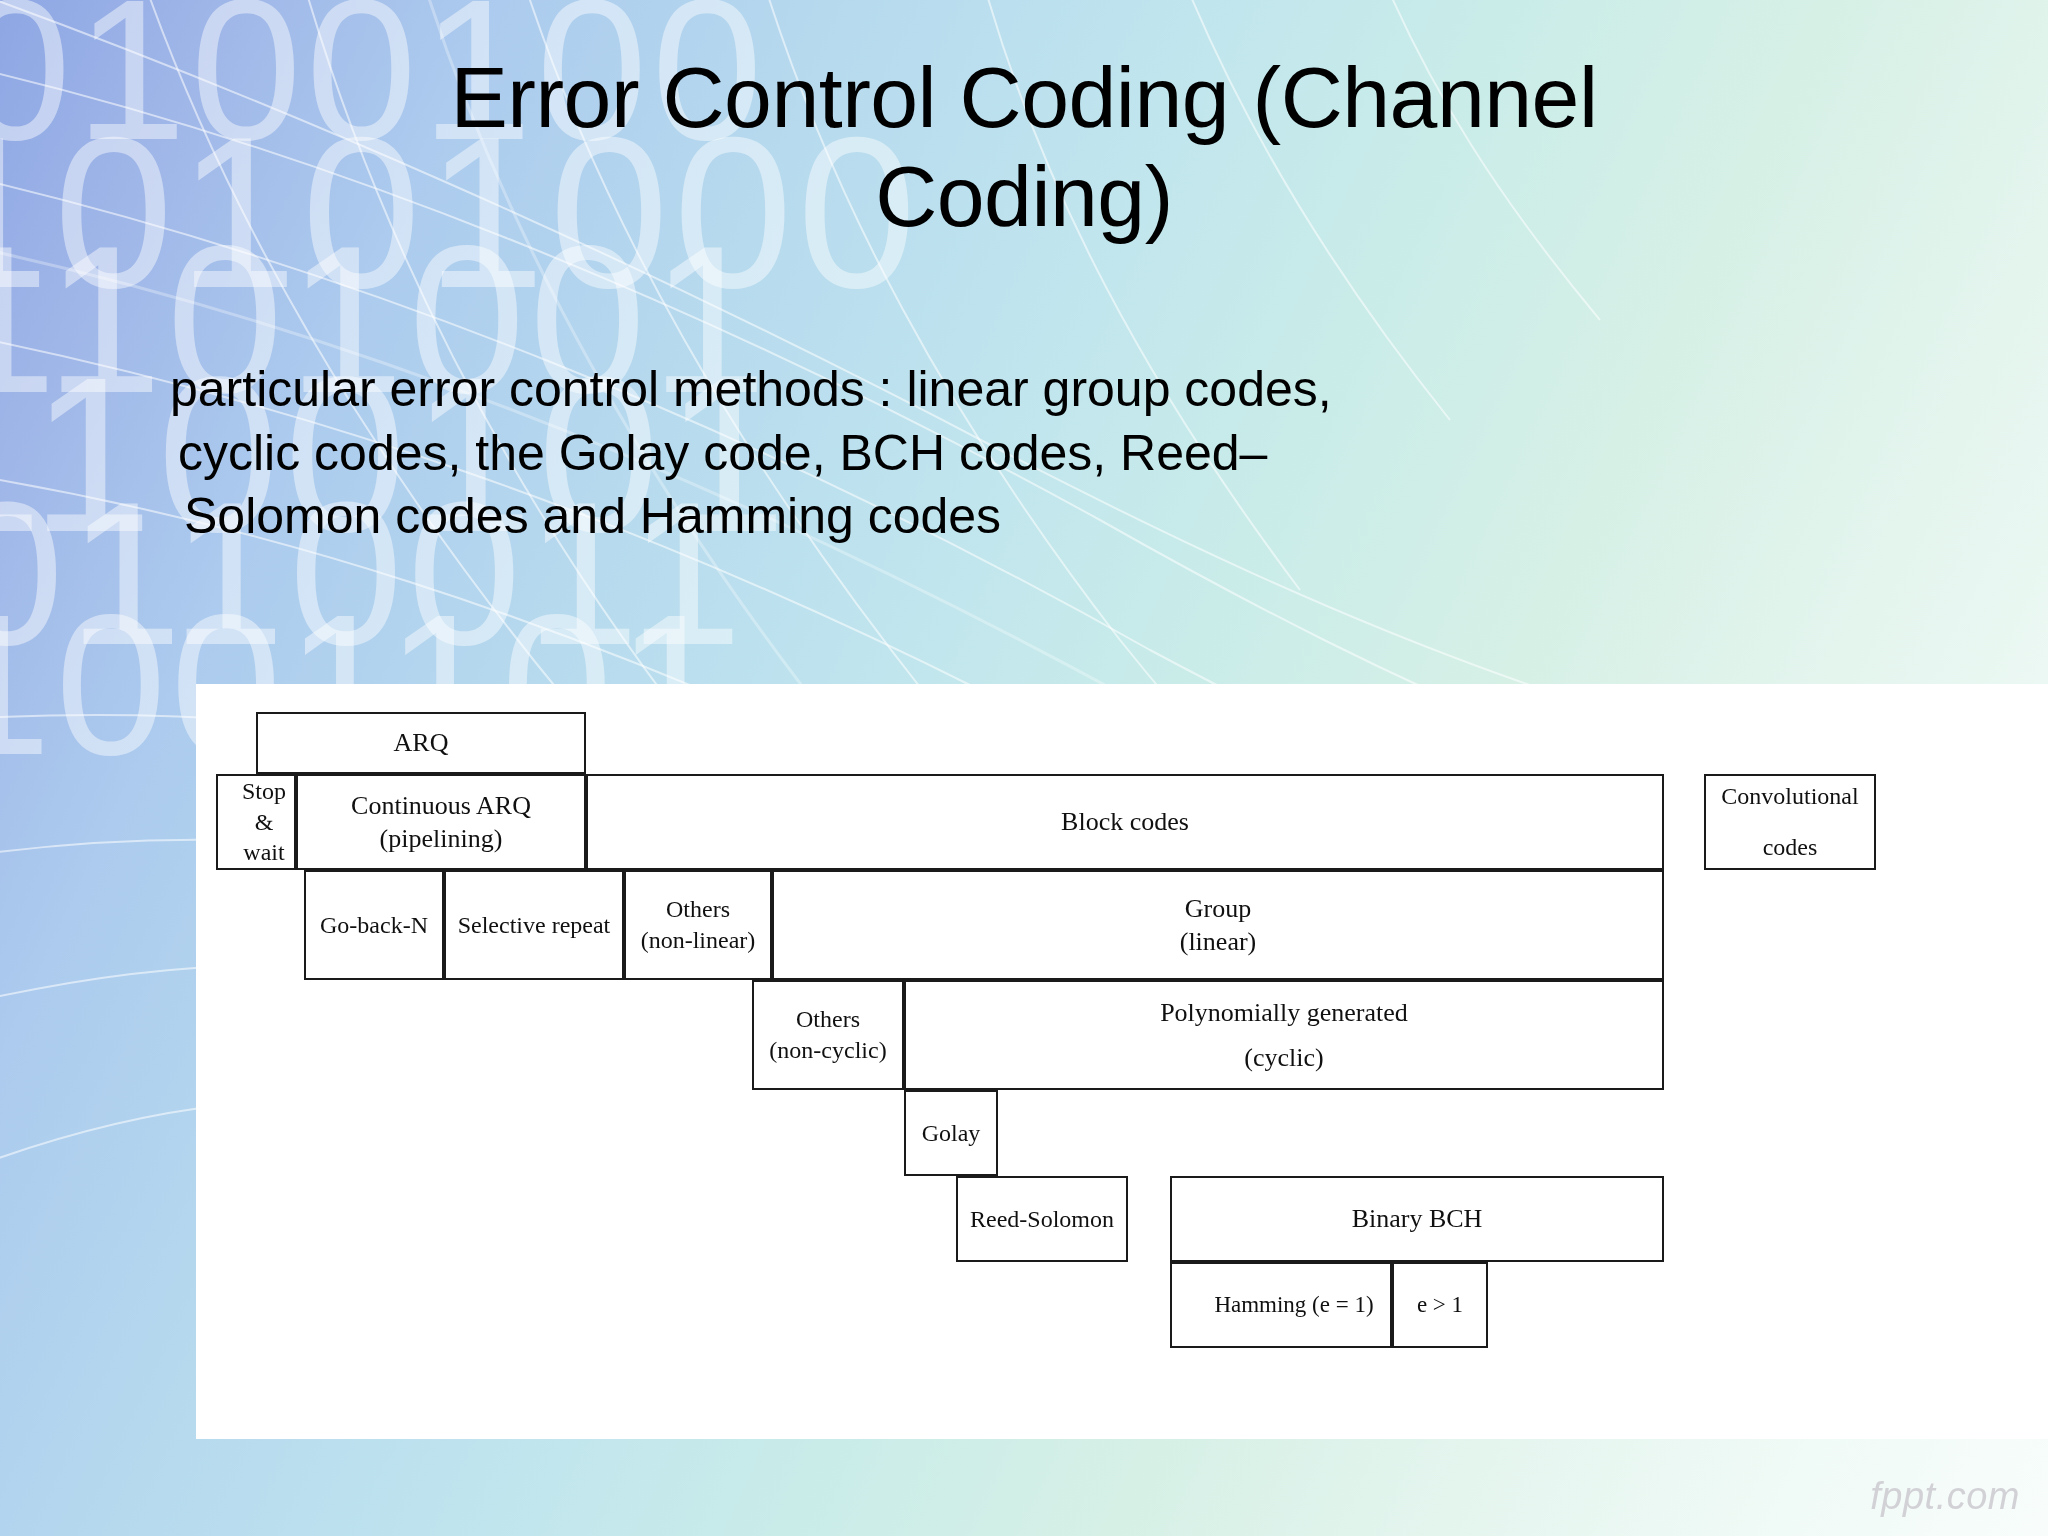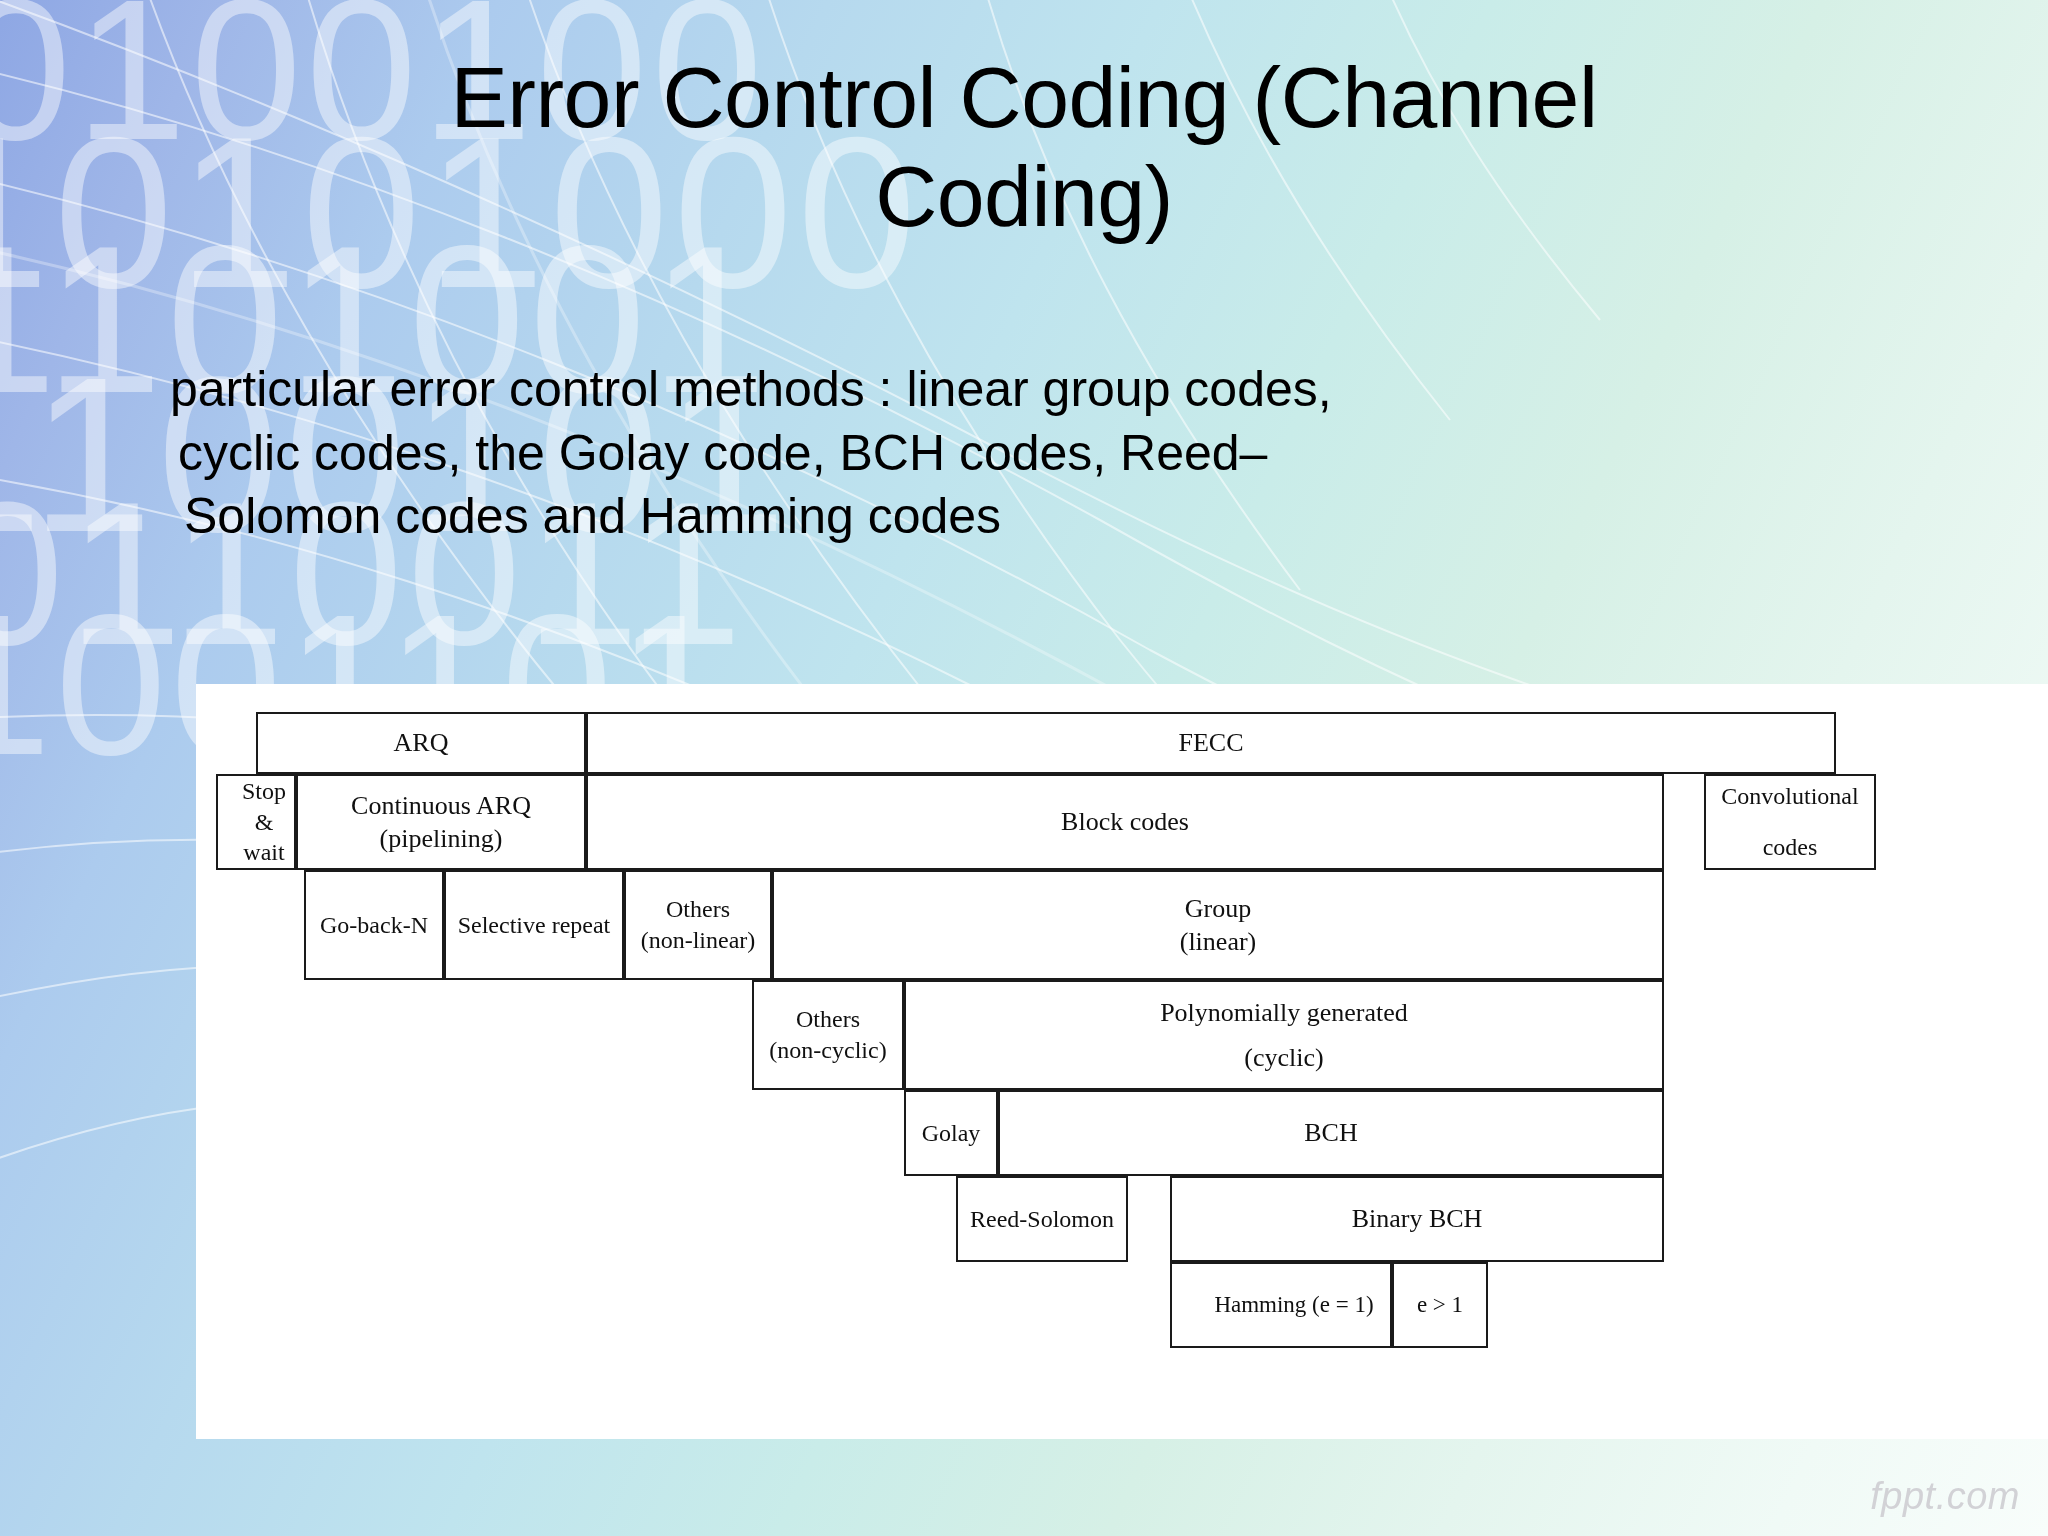--- a/index.html
+++ b/index.html
@@ -193,23 +193,20 @@
     <span class="ln l2">cyclic codes, the Golay code, BCH codes, Reed–</span>
     <span class="ln l3">Solomon codes and Hamming codes</span>
   </div>
 
   <div id="figure-panel">
     <div id="hierarchy">
 
       <div class="hcell" style="left:60px; top:28px; width:330px; height:62px;">
         <span>ARQ</span>
       </div>
-      <div class="hcell" style="left:390px; top:28px; width:1250px; height:62px;">
-        <span>FECC</span>
-      </div>
 
       <div class="hcell small" style="left:20px; top:90px; width:80px; height:96px;padding-left:20px;">
         <span>Stop &amp;</span>
         <span class="sub">wait</span>
       </div>
       <div class="hcell" style="left:100px; top:90px; width:290px; height:96px;">
         <span>Continuous ARQ</span>
         <span class="sub">(pipelining)</span>
       </div>
       <div class="hcell" style="left:390px; top:90px; width:1078px; height:96px;">
@@ -240,23 +237,20 @@
         <span class="sub">(non-cyclic)</span>
       </div>
       <div class="hcell" style="left:708px; top:296px; width:760px; height:110px;gap:12px;">
         <span>Polynomially generated</span>
         <span class="sub">(cyclic)</span>
       </div>
 
       <div class="hcell small" style="left:708px; top:406px; width:94px; height:86px;">
         <span>Golay</span>
       </div>
-      <div class="hcell" style="left:802px; top:406px; width:666px; height:86px;">
-        <span>BCH</span>
-      </div>
 
       <div class="hcell small" style="left:760px; top:492px; width:172px; height:86px;">
         <span>Reed-Solomon</span>
       </div>
       <div class="hcell" style="left:974px; top:492px; width:494px; height:86px;">
         <span>Binary BCH</span>
       </div>
 
       <div class="hcell tiny" style="left:974px; top:578px; width:222px; height:86px;padding-left:30px;">
         <span>Hamming (e = 1)</span>

